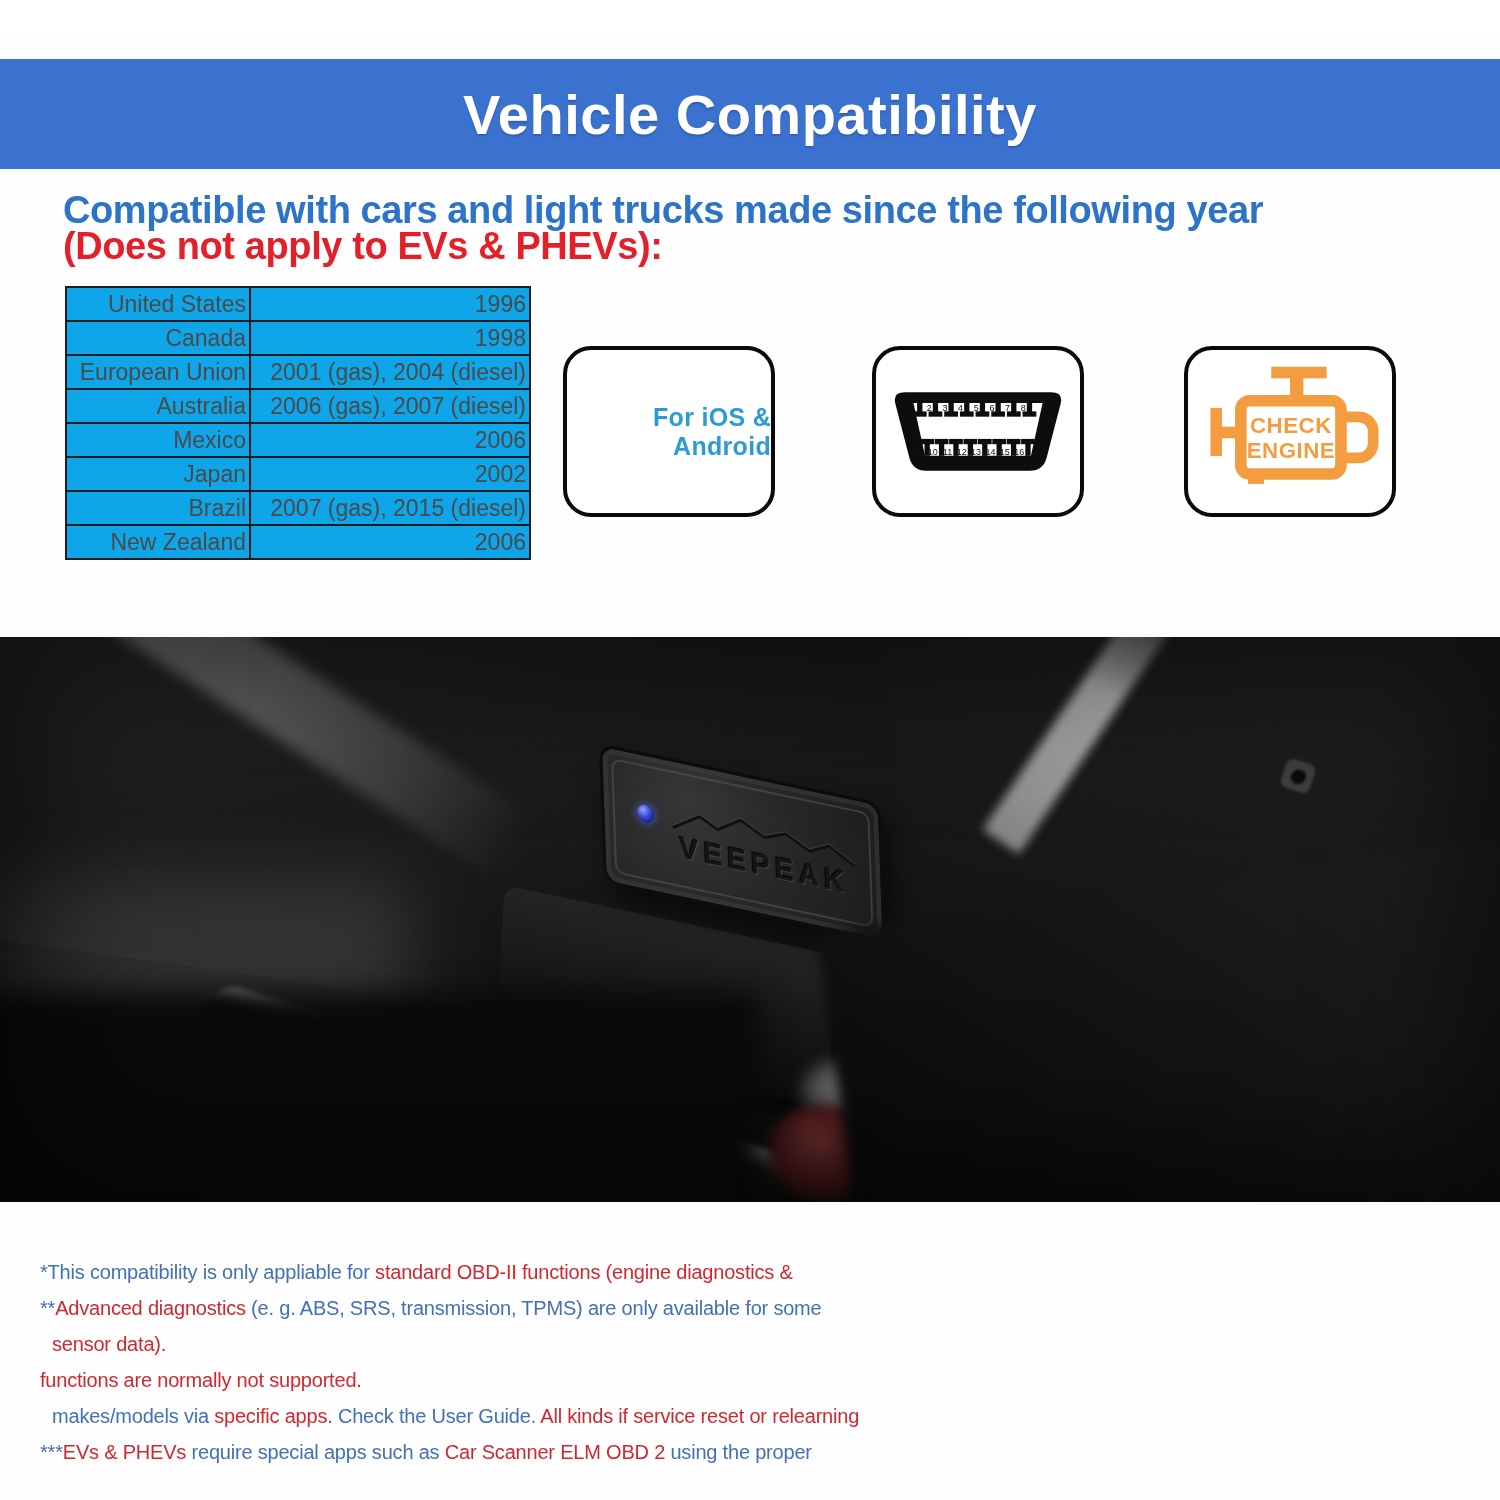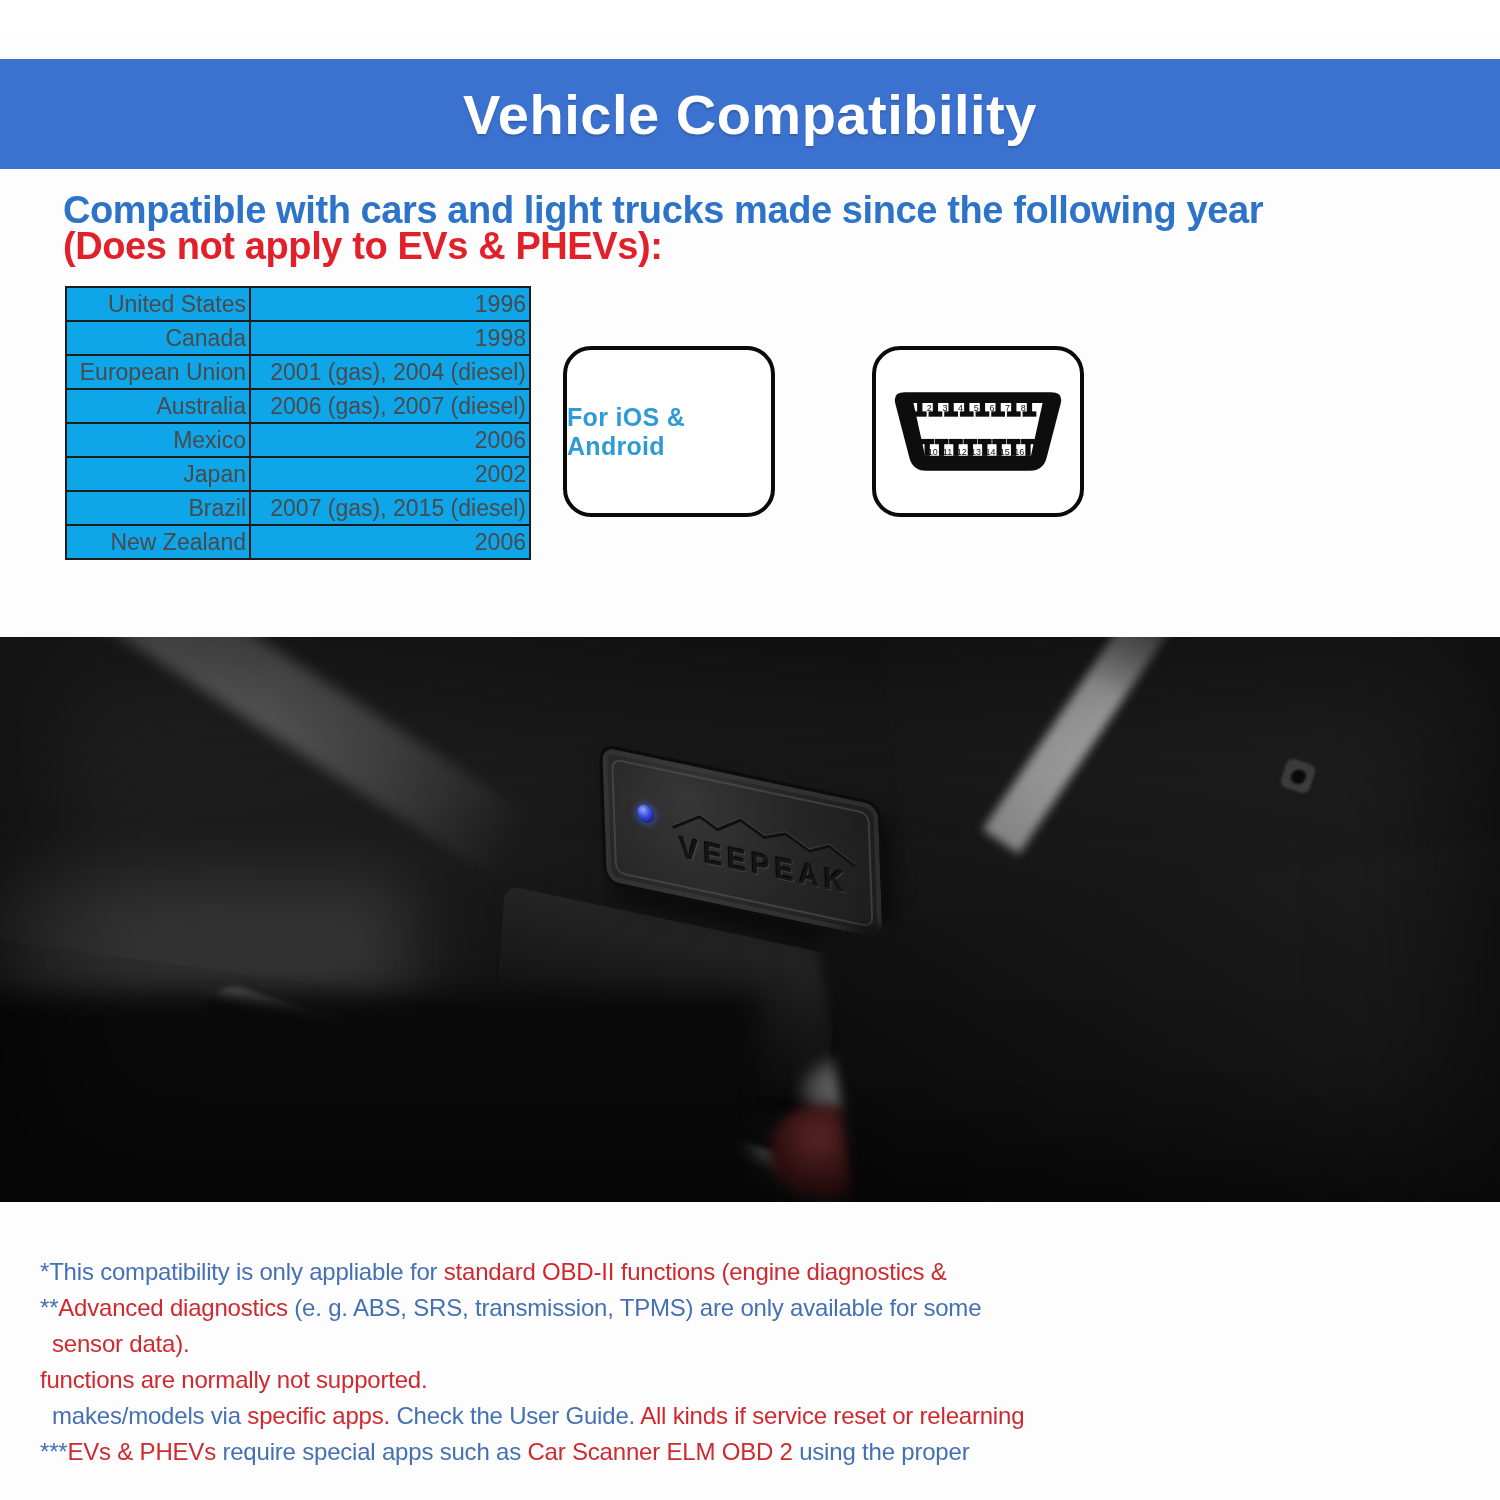--- a/index.html
+++ b/index.html
@@ -25,21 +25,21 @@
          font-size:23px;color:#4a4a4a;background:#0ea5e9;white-space:nowrap;overflow:hidden;}
   table.compat td:first-child{width:176px;}
 
   
   .iconbox{position:absolute;top:312px;width:212px;height:171px;background:#fff;
            border:4px solid #0a0a0a;border-radius:28px;box-sizing:border-box;
            display:flex;align-items:center;justify-content:center;}
   #box-ios{left:563px;}
   #box-obd{left:872px;}
   #box-engine{left:1184px;}
-  #box-ios .lbl{color:#2e9ad6;font-weight:800;font-size:25px;letter-spacing:0.3px;}
+  #box-ios .lbl{color:#2e9ad6;font-weight:800;font-size:25px;letter-spacing:0.3px;text-align:right;}
 
   
   .photo{position:absolute;left:0;top:603px;width:1500px;height:565px;background:#101010;overflow:hidden;}
   .photo *{position:absolute;}
   .ph-topmass{left:-80px;top:-130px;width:1150px;height:500px;
       background:linear-gradient(155deg,#313131,#1d1d1d 45%,#0e0e0e);
       transform:rotate(8deg);border-radius:50px;}
   .ph-topmass2{left:900px;top:-80px;width:700px;height:450px;
       background:linear-gradient(200deg,#272727,#101010);transform:rotate(-7deg);border-radius:40px;}
   .ph-streak1{left:-90px;top:-4px;width:660px;height:74px;
@@ -79,21 +79,21 @@
   .dev-led{left:34px;top:48px;width:17px;height:17px;border-radius:50%;
       background:radial-gradient(circle at 35% 30%,#93a8ff,#3748d8 45%,#111d7c 80%);
       box-shadow:0 0 7px 2px rgba(80,110,255,.5);}
   .dev-logo{left:60px;top:40px;width:206px;height:72px;text-align:center;}
   .dev-logo svg{position:static;display:block;margin:0 auto;}
   .dev-brand{position:static;display:block;font-weight:800;font-size:29px;letter-spacing:5px;
       color:#151515;text-shadow:1px 1px 0 rgba(135,135,135,.25),-1px -1px 1px rgba(0,0,0,.9);}
   .photo .vignette{inset:0;box-shadow:inset 0 0 130px 45px rgba(0,0,0,.55);}
 
   
-  .footnotes{position:absolute;left:40px;top:1220px;font-size:24px;line-height:36px;
+  .footnotes{position:absolute;left:40px;top:1220px;font-size:20px;line-height:36px;
       letter-spacing:-0.2px;width:1460px;}
   .fn-line{white-space:nowrap;}
   .fn-line.indent{padding-left:12px;}
   .fn-blue{color:#4470b4;}
   .fn-red{color:#cf292f;}
 </style>
 </head>
 <body>
 
 <div class="page">
@@ -200,20 +200,33 @@
           <rect x="116.1" y="51" width="5" height="12" fill="#0d0d0d"></rect>
           <rect x="112.1" y="47" width="13" height="5" fill="#0d0d0d"></rect>
           <text x="115.1" y="62" text-anchor="end" font-size="8.5" font-family="Liberation Sans, sans-serif" fill="#111">15</text>
           <rect x="129.7" y="51" width="5" height="12" fill="#0d0d0d"></rect>
           <rect x="125.69999999999999" y="47" width="13" height="5" fill="#0d0d0d"></rect>
           <text x="128.7" y="62" text-anchor="end" font-size="8.5" font-family="Liberation Sans, sans-serif" fill="#111">16</text>
         </g>
     </svg>
   </div>
 
+  <div class="iconbox" id="box-engine">
+    <svg width="190" height="152" viewBox="0 0 210 170">
+      <rect x="50" y="50" width="112" height="82" rx="10" fill="#ffffff" stroke="#f49d40" stroke-width="13"></rect>
+      <rect x="84" y="12" width="62" height="13" fill="#f49d40"></rect>
+      <rect x="105" y="22" width="15" height="24" fill="#f49d40"></rect>
+      <rect x="16" y="58" width="13" height="54" fill="#f49d40"></rect>
+      <rect x="27" y="79" width="22" height="13" fill="#f49d40"></rect>
+      <path d="M162,68 h20 a16,16 0 0 1 16,16 v14 a16,16 0 0 1 -16,16 h-20" fill="none" stroke="#f49d40" stroke-width="12"></path>
+      <rect x="58" y="128" width="18" height="15" fill="#f49d40"></rect>
+      <text x="106" y="86" text-anchor="middle" font-family="Liberation Sans, sans-serif" font-size="25" font-weight="bold" letter-spacing="0.5" fill="#f49d40">CHECK</text>
+      <text x="106" y="114" text-anchor="middle" font-family="Liberation Sans, sans-serif" font-size="25" font-weight="bold" letter-spacing="0.5" fill="#f49d40">ENGINE</text>
+    </svg>
+  </div>
 
   <div class="photo">
     <div class="ph-topmass"></div>
     <div class="ph-topmass2"></div>
     <div class="ph-streak1"></div>
     <div class="ph-streak2"></div>
     <div class="ph-midgray"></div>
     <div class="ph-screw"></div>
     <div class="dev-slab"></div>
     <div class="dev-face">

